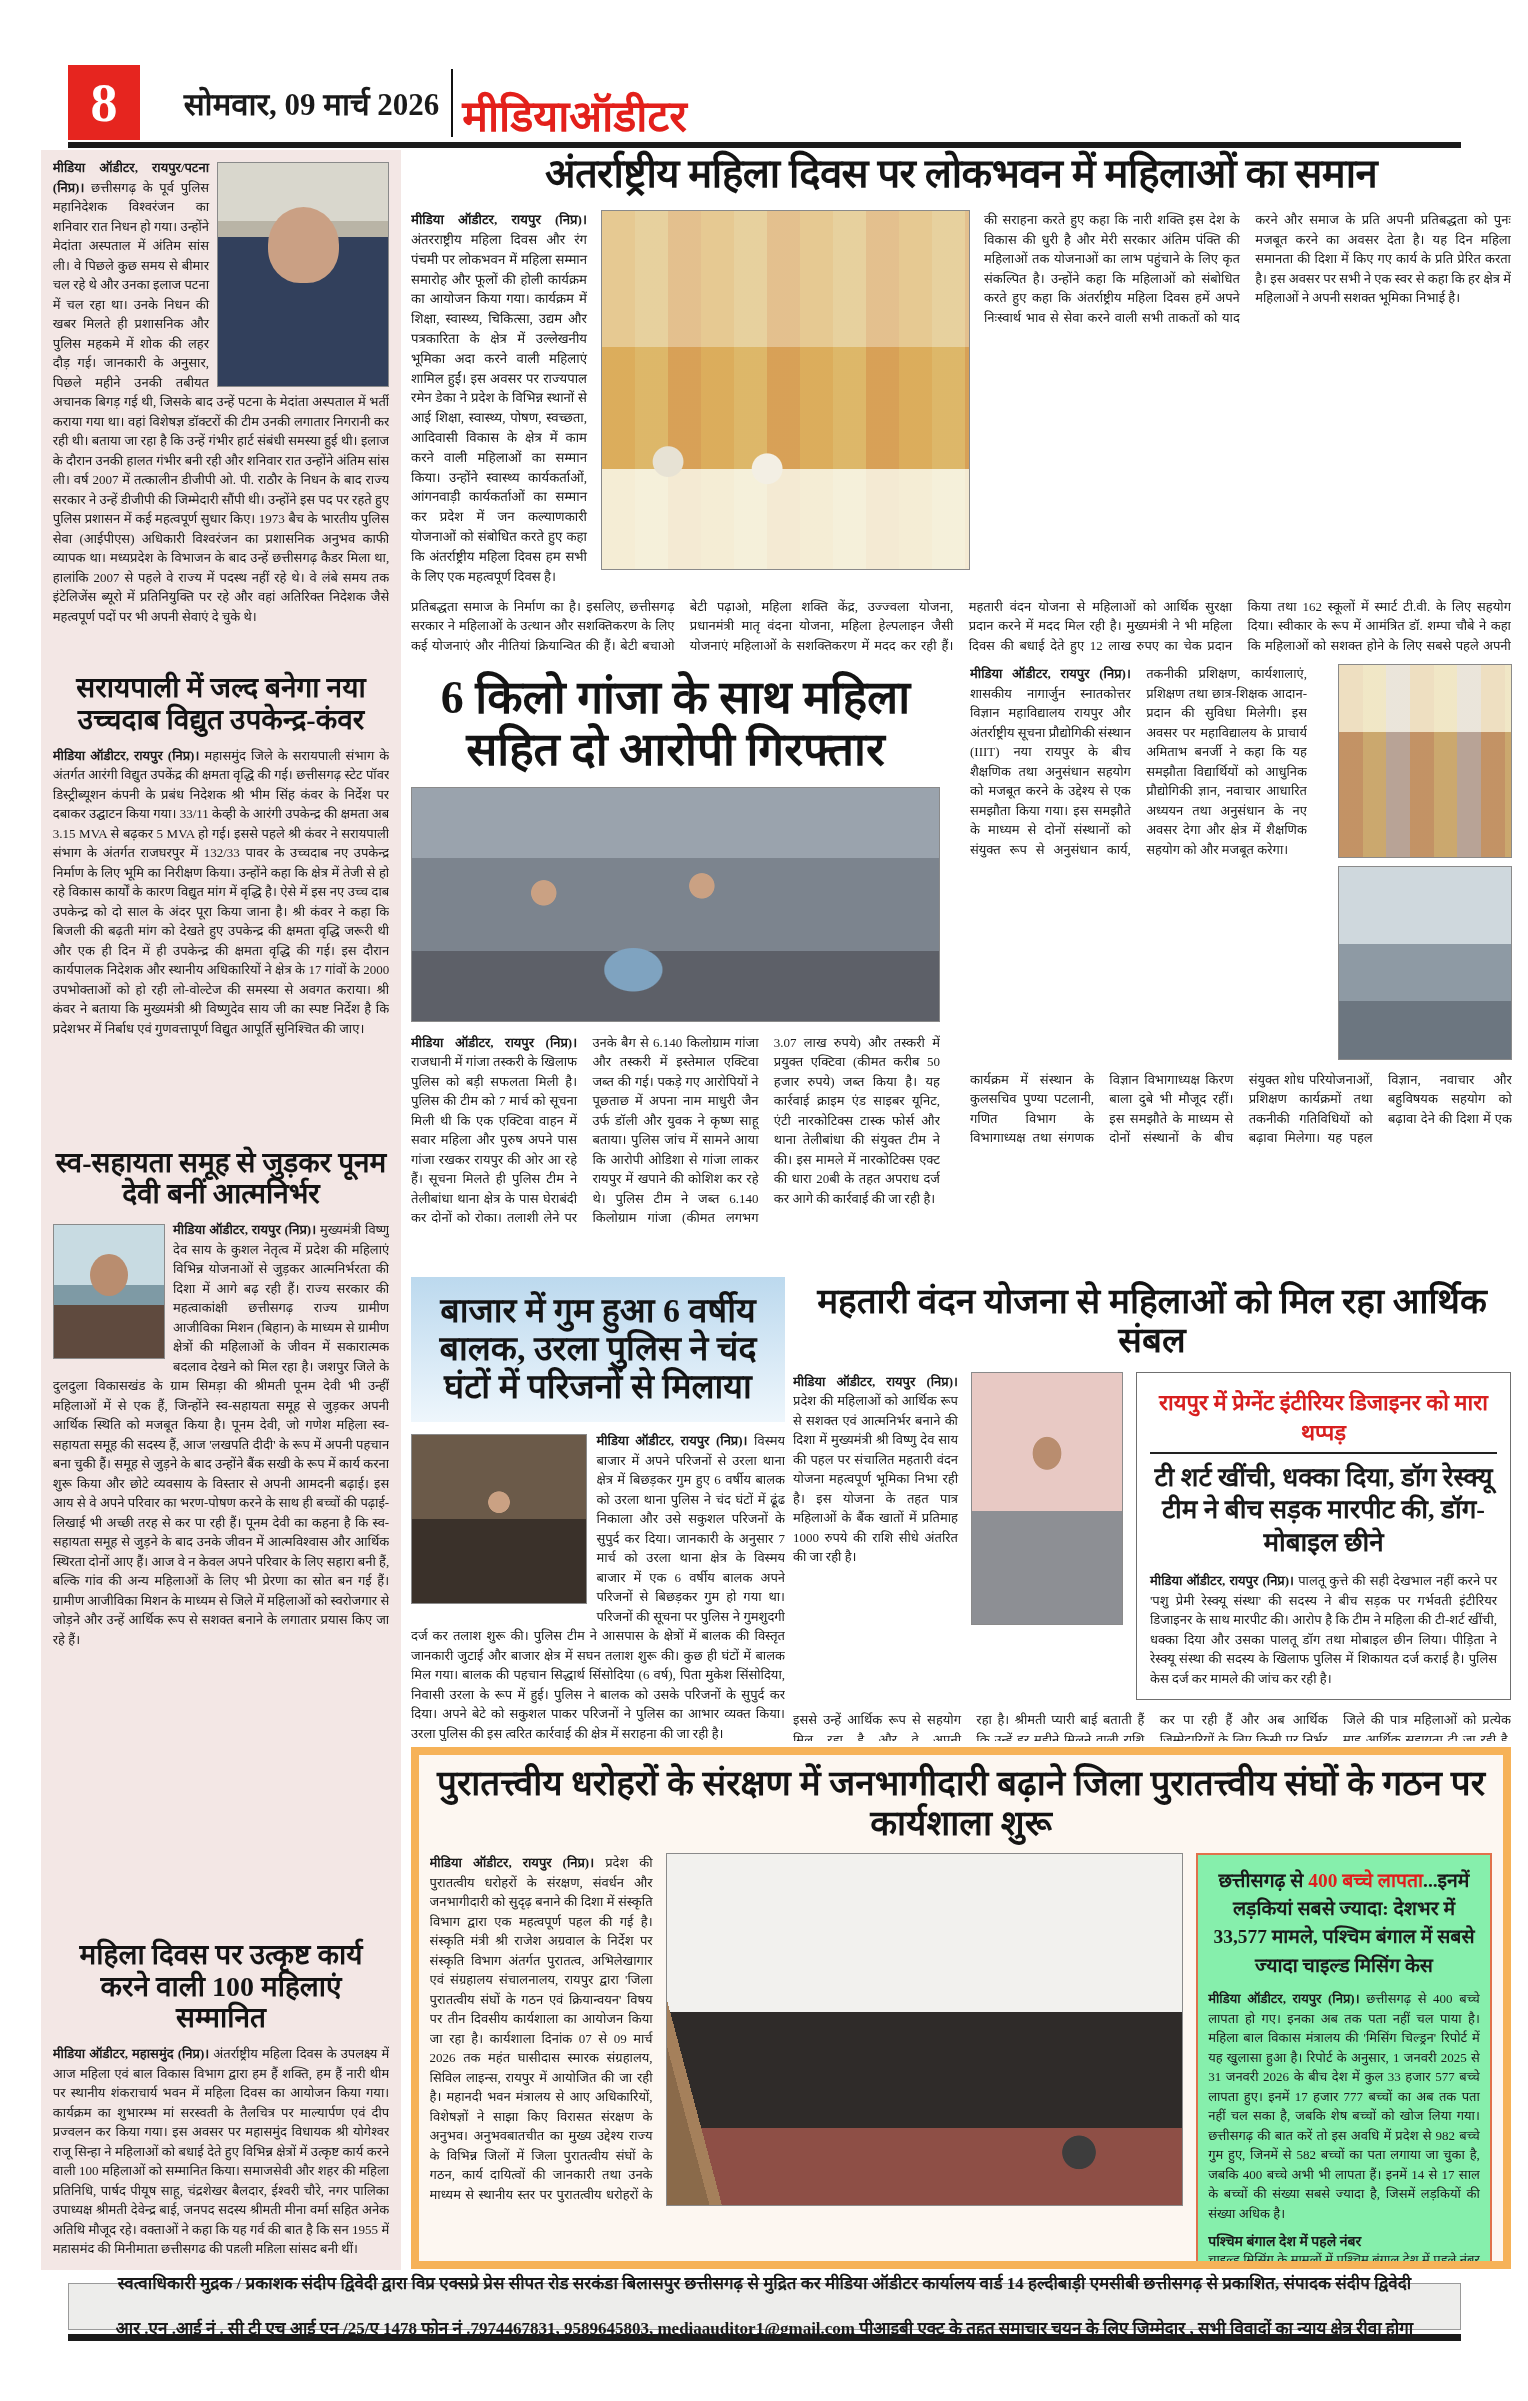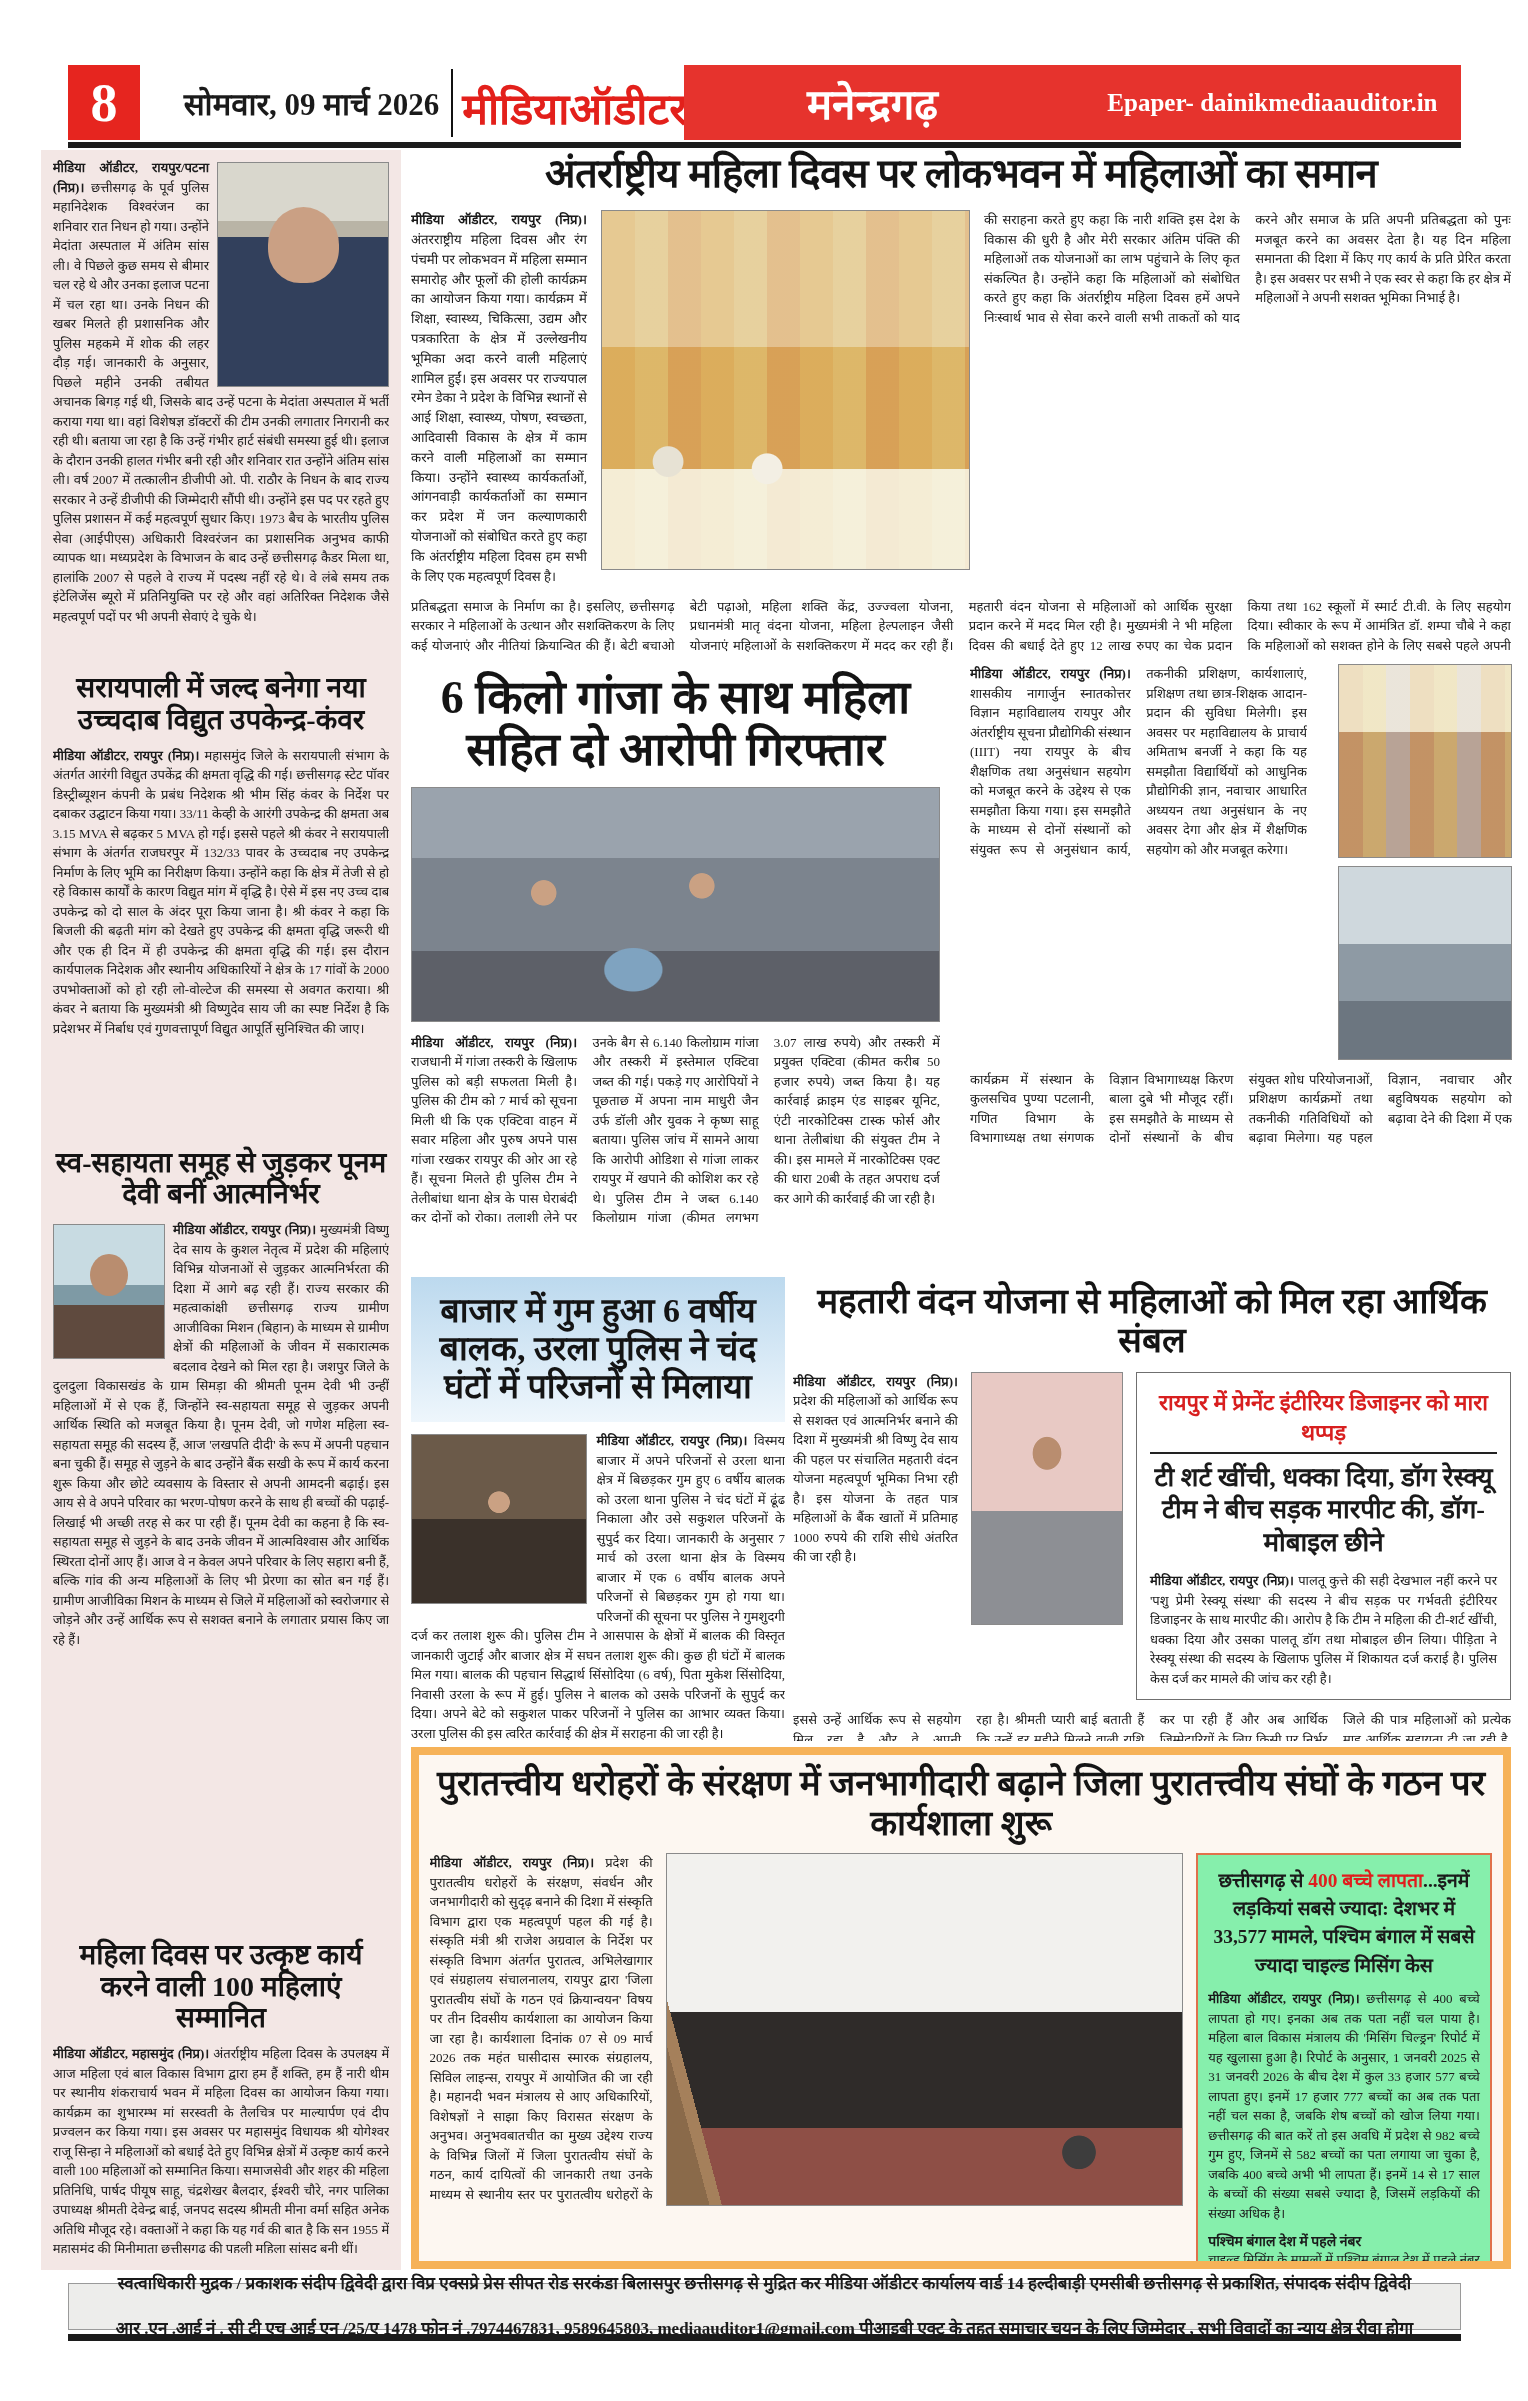--- a/index.html
+++ b/index.html
@@ -6,21 +6,21 @@
   .page{position:relative;width:1528px;height:2401px;background:#ffffff;overflow:hidden;
         font-family:"Liberation Serif","DejaVu Serif",serif;color:#1a1a1a;}
   
   .masthead{position:absolute;left:68px;top:65px;width:1393px;height:75px;}
   .pageno{position:absolute;left:0;top:0;width:72px;height:75px;background:#e6251f;color:#fff;
           display:flex;align-items:center;justify-content:center;font-size:54px;font-weight:bold;
           font-family:"Liberation Serif",serif;}
   .mdate{position:absolute;left:88px;top:0;width:311px;height:75px;display:flex;align-items:center;
          justify-content:center;font-size:31px;font-weight:bold;}
   .mdiv{position:absolute;left:383px;top:3.5px;width:2.4px;height:68px;background:#111;}
-  .mlogo{position:absolute;left:397px;top:5px;width:219px;height:75px;display:flex;align-items:center;
+  .mlogo{position:absolute;left:397px;top:12px;width:219px;height:75px;display:flex;align-items:center;
          justify-content:center;color:#e3201b;font-size:43px;font-weight:bold;}
   .mright{position:absolute;left:616px;top:0;width:777px;height:75px;background:#e6332d;color:#fff;}
   .medition{position:absolute;left:123px;top:0;height:75px;display:flex;align-items:center;
             font-size:42px;font-weight:bold;}
   .mepaper{position:absolute;right:23.5px;top:0;height:75px;display:flex;align-items:center;
            font-size:25px;font-weight:bold;}
   .mrule{position:absolute;left:68px;top:142px;width:1393px;height:5.9px;background:#1c1c1c;}
   
   .headline{font-weight:bold;text-align:center;line-height:1.12;color:#141414;}
   .body{font-size:13px;line-height:1.5;text-align:justify;margin:0;}
@@ -126,24 +126,20 @@
 </head>
 <body>
 
 <div class="page">
 
   <div class="masthead">
     <div class="pageno">8</div>
     <div class="mdate">सोमवार, 09 मार्च 2026</div>
     <div class="mdiv"></div>
     <div class="mlogo">मीडियाऑडीटर</div>
-    <div class="mright">
-      <div class="medition">मनेन्द्रगढ़</div>
-      <div class="mepaper">Epaper- dainikmediaauditor.in</div>
-    </div>
   </div>
   <div class="mrule"></div>
 
   <div class="leftrail">
     <div class="lr-art" style="height:500px;">
       <div class="photo obit-photo"></div>
       <p class="body"><b class="byline">मीडिया ऑडीटर, रायपुर/पटना (निप्र)।</b>
         <span>छत्तीसगढ़ के पूर्व पुलिस महानिदेशक विश्वरंजन का शनिवार रात निधन हो गया। उन्होंने मेदांता अस्पताल में अंतिम सांस ली। वे पिछले कुछ समय से बीमार चल रहे थे और उनका इलाज पटना में चल रहा था। उनके निधन की खबर मिलते ही प्रशासनिक और पुलिस महकमे में शोक की लहर दौड़ गई। जानकारी के अनुसार, पिछले महीने उनकी तबीयत अचानक बिगड़ गई थी, जिसके बाद उन्हें पटना के मेदांता अस्पताल में भर्ती कराया गया था। वहां विशेषज्ञ डॉक्टरों की टीम उनकी लगातार निगरानी कर रही थी। बताया जा रहा है कि उन्हें गंभीर हार्ट संबंधी समस्या हुई थी। इलाज के दौरान उनकी हालत गंभीर बनी रही और शनिवार रात उन्होंने अंतिम सांस ली। वर्ष 2007 में तत्कालीन डीजीपी ओ. पी. राठौर के निधन के बाद राज्य सरकार ने उन्हें डीजीपी की जिम्मेदारी सौंपी थी। उन्होंने इस पद पर रहते हुए पुलिस प्रशासन में कई महत्वपूर्ण सुधार किए। 1973 बैच के भारतीय पुलिस सेवा (आईपीएस) अधिकारी विश्वरंजन का प्रशासनिक अनुभव काफी व्यापक था। मध्यप्रदेश के विभाजन के बाद उन्हें छत्तीसगढ़ कैडर मिला था, हालांकि 2007 से पहले वे राज्य में पदस्थ नहीं रहे थे। वे लंबे समय तक इंटेलिजेंस ब्यूरो में प्रतिनियुक्ति पर रहे और वहां अतिरिक्त निदेशक जैसे महत्वपूर्ण पदों पर भी अपनी सेवाएं दे चुके थे।</span></p>
     </div>
     <div class="lr-art" style="height:464px;margin-top:10.6px;">

